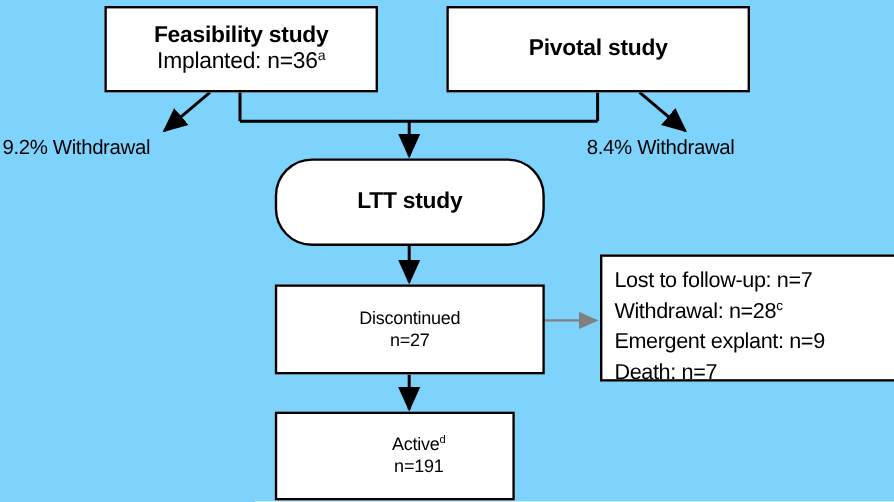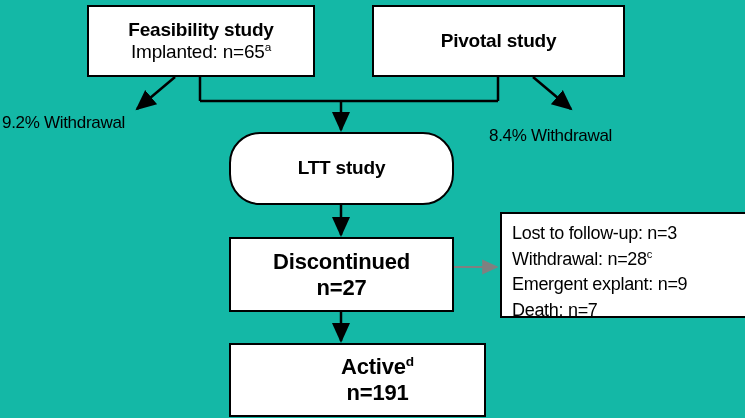--- a/index.html
+++ b/index.html
@@ -1,19 +1,19 @@
 <!DOCTYPE html>
 <html><head>
 <meta charset="utf-8">
 <style>
   html,body{margin:0;padding:0;background:#ffffff;}
   #stage{
     position:relative;
     width:745px;height:418px;
-    background:#14b8a6;
+    background:#7dd3fc;
     font-family:"Liberation Sans", sans-serif;
     color:#000000;
     overflow:hidden;
   }
   .box{
     position:absolute;
     box-sizing:border-box;
     border:2.5px solid #000000;
     background:#ffffff;
     display:flex;
@@ -28,35 +28,35 @@
     letter-spacing:-0.2px;
     white-space:nowrap;
   }
   .box .sub{
     font-weight:normal;
     font-size:19px;
     letter-spacing:-0.2px;
     white-space:nowrap;
   }
   .box .plain{
-    font-weight:bold;
-    font-size:22px;
+    font-weight:normal;
+    font-size:15px;
     letter-spacing:-0.2px;
     white-space:nowrap;
     text-align:center;
   }
   sup{font-size:0.62em; vertical-align:super; line-height:0;}
 
   
   #box-feasibility{left:87px;  top:5px;   width:228px; height:72px;}
   #box-pivotal{    left:372px; top:5px;   width:253px; height:72px;}
   
   #box-ltt{          left:229px; top:132px; width:225px; height:73px;border-radius:31px;}
   #box-discontinued{ left:229px; top:237px; width:225px; height:75px;}
-  #box-active{       left:229px; top:343px; width:257px; height:74px;padding-left:40px;}
+  #box-active{       left:229px; top:343px; width:200px; height:74px;padding-left:40px;}
   
   #box-reasons{
     left:500px; top:212px; width:252px; height:106px;
     display:block;
     padding:7px 0 0 10px;
     align-items:flex-start;
     justify-content:flex-start;
   }
   #box-reasons .line{
     font-size:18px;
@@ -67,21 +67,21 @@
   }
 
   
   .freetext{
     position:absolute;
     font-size:17px;
     letter-spacing:-0.3px;
     white-space:nowrap;
   }
   #label-left-withdrawal{ left:2px;   top:113px;}
-  #label-right-withdrawal{left:489px; top:126px;}
+  #label-right-withdrawal{left:489px; top:113px;}
 
   svg.overlay{
     position:absolute;left:0;top:0;width:745px;height:418px;
     pointer-events:none;
   }
 </style>
 </head>
 <body>
 
 <div id="stage">
@@ -110,21 +110,21 @@
 
     <path d="M341,205 L341,235" stroke="#000000" stroke-width="2.5" fill="none" marker-end="url(#ah-black)"></path>
 
     <path d="M341,312 L341,341" stroke="#000000" stroke-width="2.5" fill="none" marker-end="url(#ah-black)"></path>
 
     <path d="M454,267 L497,267" stroke="#808080" stroke-width="2" fill="none" marker-end="url(#ah-gray)"></path>
   </svg>
 
   <div class="box" id="box-feasibility">
     <div class="ttl">Feasibility study</div>
-    <div class="sub"><span>Implanted: n=65</span><sup>a</sup></div>
+    <div class="sub"><span>Implanted: n=36</span><sup>a</sup></div>
   </div>
 
   <div class="box" id="box-pivotal">
     <div class="ttl">Pivotal study</div>
   </div>
 
   <div class="freetext" id="label-left-withdrawal">9.2% Withdrawal</div>
 
   <div class="freetext" id="label-right-withdrawal">8.4% Withdrawal</div>
 
@@ -136,19 +136,19 @@
     <div class="plain">Discontinued</div>
     <div class="plain">n=27</div>
   </div>
 
   <div class="box" id="box-active">
     <div class="plain"><span>Active</span><sup>d</sup></div>
     <div class="plain">n=191</div>
   </div>
 
   <div class="box" id="box-reasons">
-    <div class="line"><span>Lost to follow-up: n=3</span><sup></sup></div>
+    <div class="line"><span>Lost to follow-up: n=7</span><sup></sup></div>
     <div class="line"><span>Withdrawal: n=28</span><sup>c</sup></div>
     <div class="line"><span>Emergent explant: n=9</span><sup></sup></div>
     <div class="line"><span>Death: n=7</span><sup></sup></div>
   </div>
 
 </div>
 
 </body></html>

